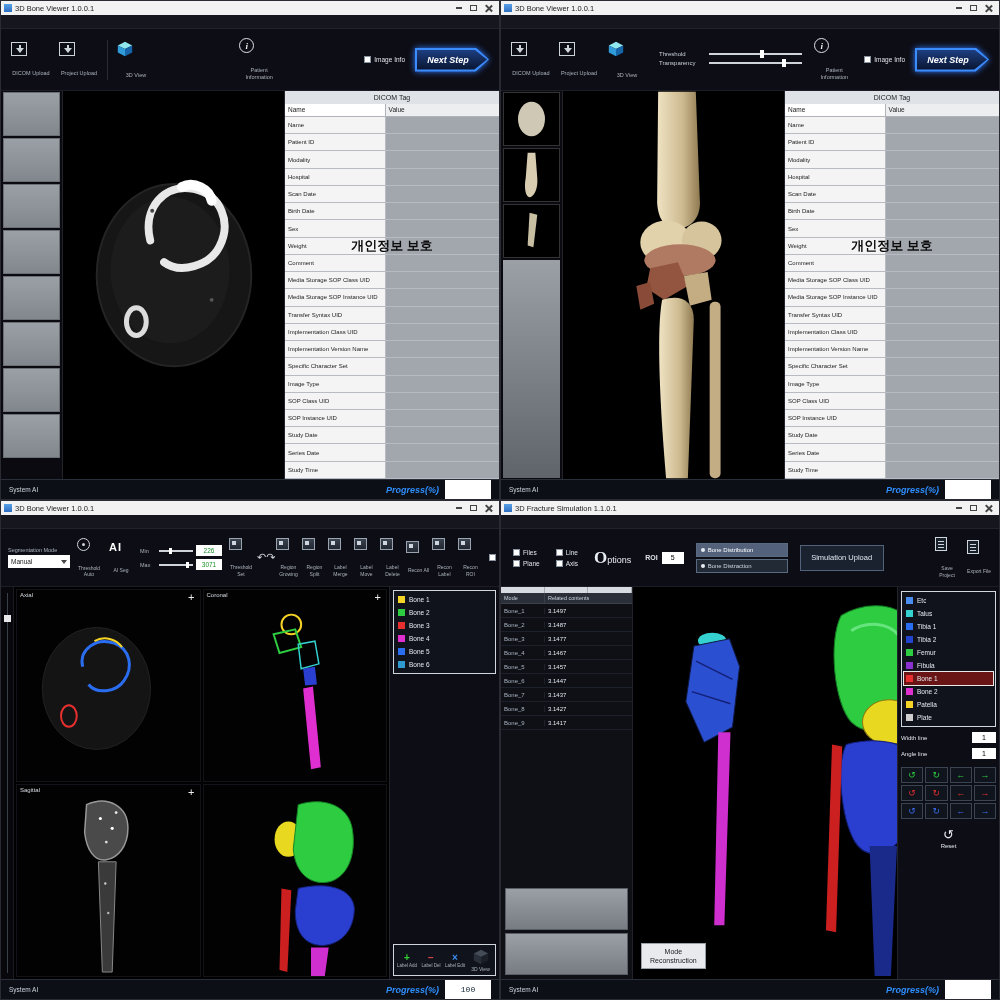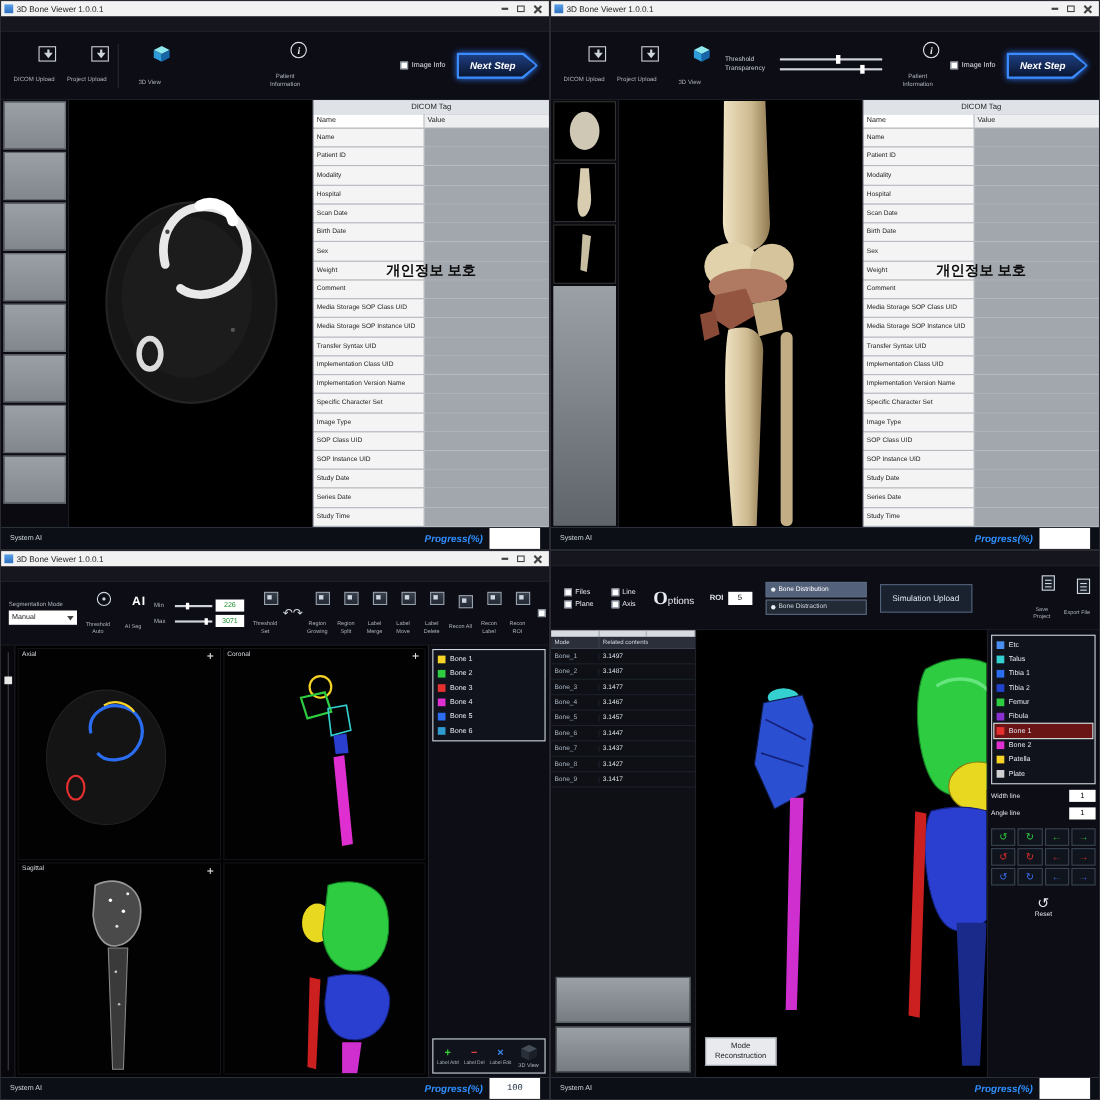--- a/index.html
+++ b/index.html
@@ -22,21 +22,21 @@
   .menubar{height:14px;background:#16161e;display:flex;align-items:center;flex:0 0 auto;border-bottom:1px solid #23232c}
   .menu-item{font-size:7px;color:#7a7a84;padding:0 7px;white-space:nowrap}
   .w-tl .menu-item:nth-child(1),.w-tr .menu-item:nth-child(1){color:#fff}
   .w-bl .menu-item:nth-child(2){color:#fff}
   .w-br .menu-item:nth-child(4){color:#fff}
 
   
   .toolbar{background:#0d0d15;border-bottom:1px solid #1d1d27;display:flex;align-items:center;flex:0 0 auto;overflow:hidden}
   .tb-tall{height:62px;padding:0 6px}
   .tb-short{height:58px;padding:0 4px}
-  .tool{display:flex;flex-direction:column;align-items:flex-end;justify-content:center;gap:14px;margin:0 4px}
+  .tool{display:flex;flex-direction:column;align-items:flex-start;justify-content:center;gap:14px;margin:0 4px}
   .tool-label{font-size:5.5px;color:#aab2bc;text-align:center;line-height:1.25;width:40px}
   .tool-label.sm{width:24px;font-size:5px}
   .ic-upbox{width:16px;height:14px;border:1px solid #cdd3da;position:relative}
   .ic-upbox::before{content:"";position:absolute;left:4px;top:5px;border:4px solid transparent;border-top:5px solid #cdd3da}
   .ic-upbox::after{content:"";position:absolute;left:7px;top:2px;width:2px;height:4px;background:#cdd3da}
   .ic-cube{width:18px;height:18px}
   .ic-info{width:15px;height:15px;border:1px solid #dfe3e8;border-radius:50%;color:#eee;display:flex;align-items:center;justify-content:center;font:italic bold 9px "Liberation Serif",serif}
   .ic-info::before{content:"i"}
   .vsep{width:1px;height:40px;background:#2a2a36;margin:0 4px}
   .spacer{flex:1}
@@ -779,20 +779,33 @@
       </aside>
     </div>
     <footer class="statusbar">
       <span class="sys">System AI</span>
       <span class="progress-label">Progress(%)</span>
       <input class="progress-box" readonly="" value="100" style="">
     </footer>
   </section>
 
   <section class="window w-br">
+    <header class="titlebar">
+      <span class="app-ic"></span>
+      <span class="title-text">3D Fracture Simulation 1.1.0.1</span>
+      <span class="winbtn">
+          <i class="g-min"></i>
+        </span>
+      <span class="winbtn">
+          <i class="g-max"></i>
+        </span>
+      <span class="winbtn">
+          <i class="g-close"></i>
+        </span>
+    </header>
     <nav class="menubar">
         <span class="menu-item"></span>
         <span class="menu-item"></span>
         <span class="menu-item"></span>
         <span class="menu-item"></span>
       </nav>
     <div class="toolbar tb-short">
       <div class="cb-col">
         <label class="chk">
             <i class="checkbox"></i>

